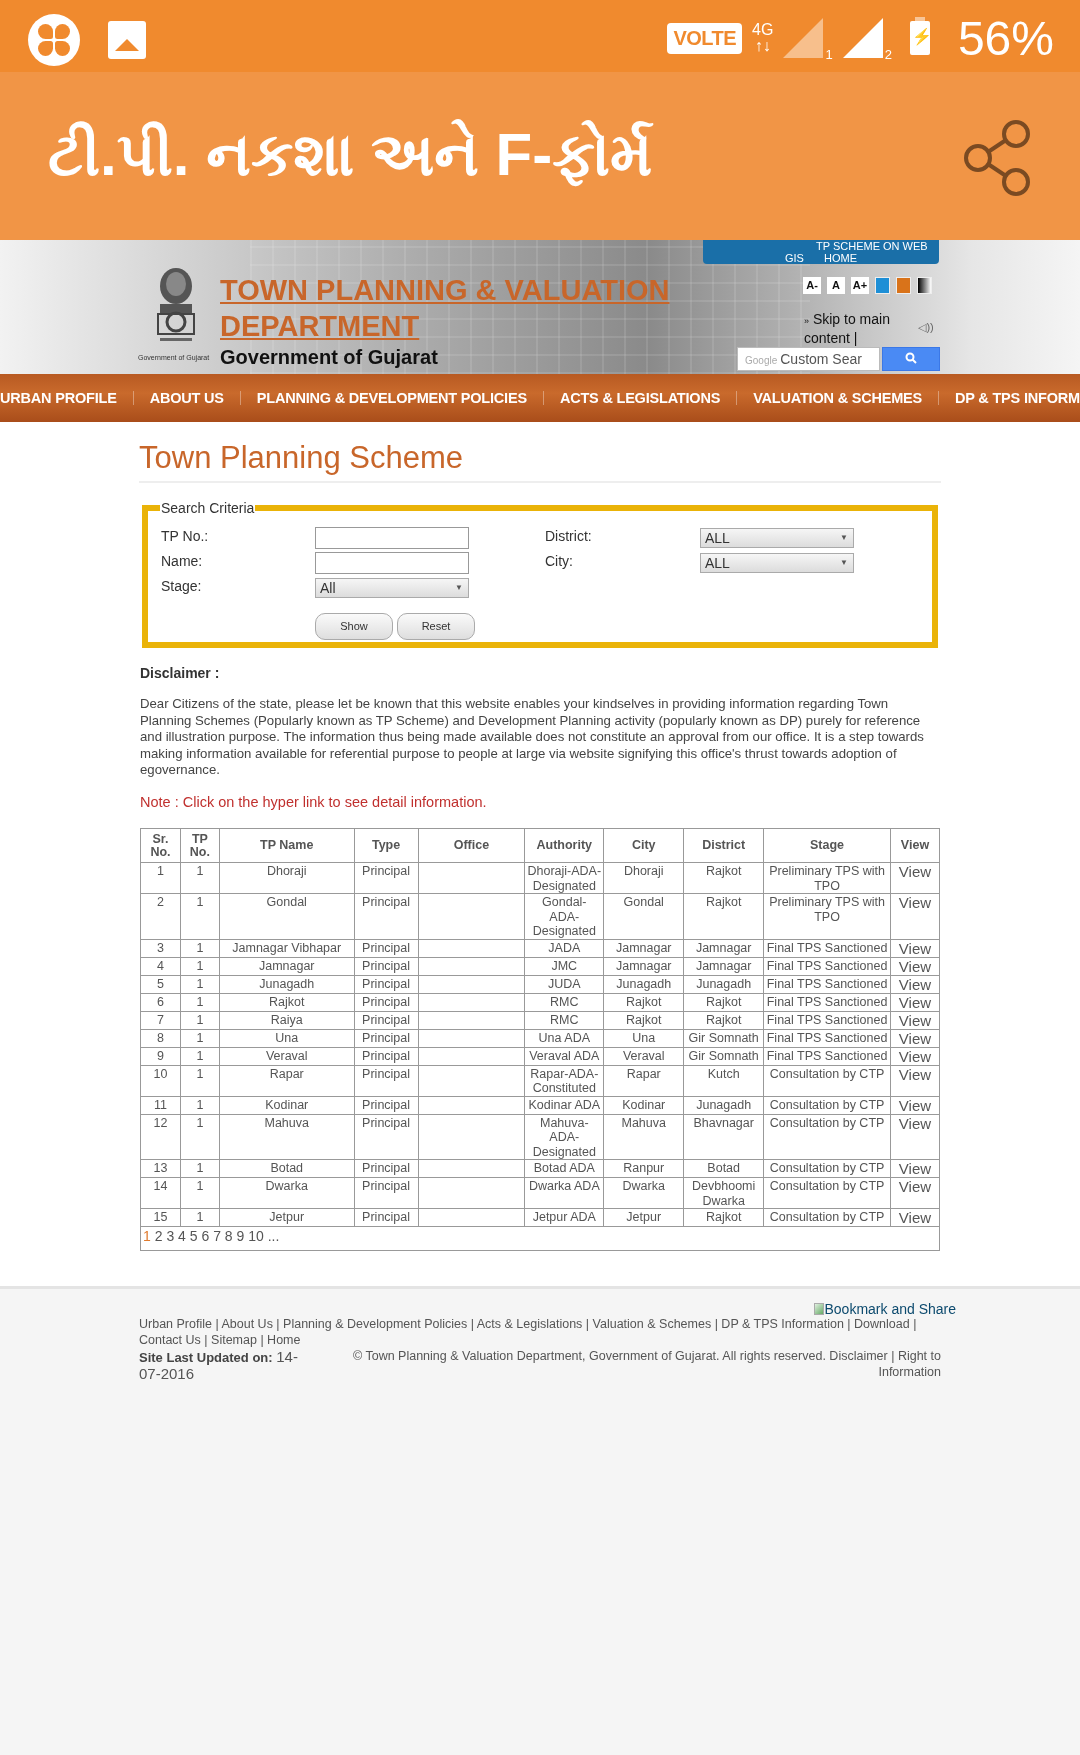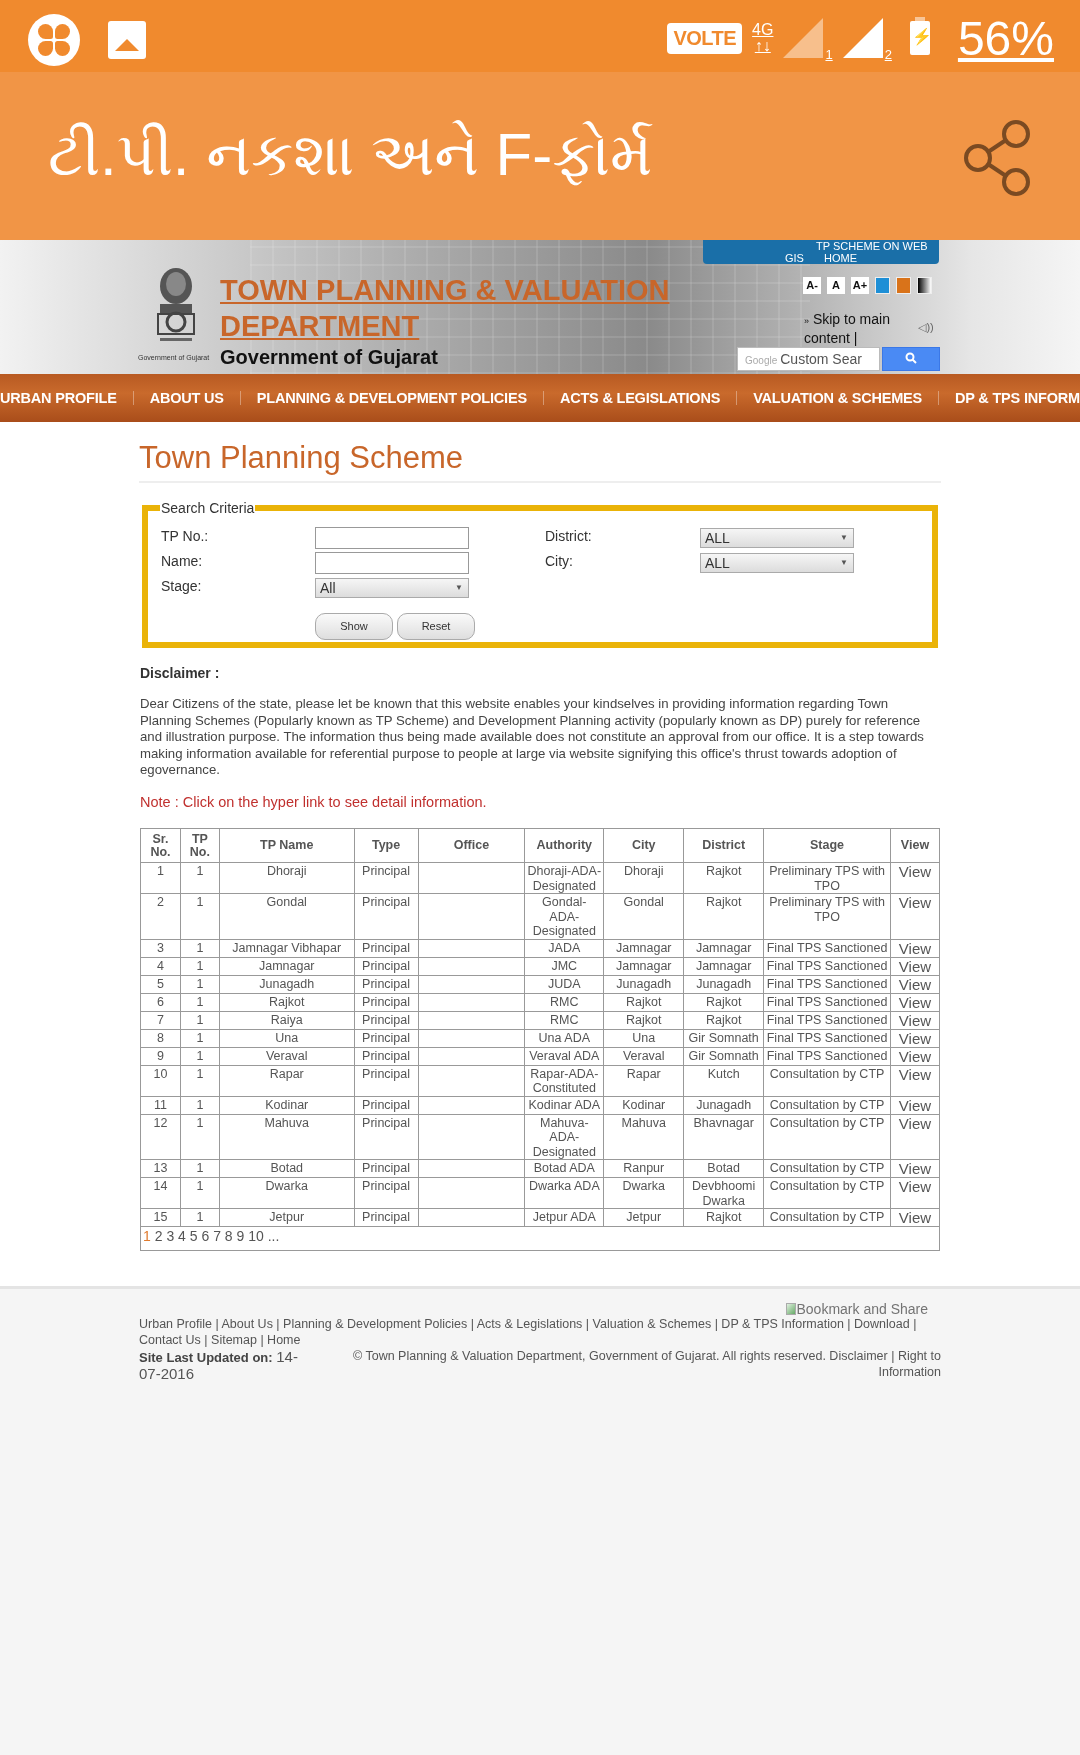--- a/index.html
+++ b/index.html
@@ -9,36 +9,36 @@
   .statusbar { position: absolute; left: 0; top: 0; width: 1080px; height: 72px; background: #f08a2e; color: #fff; }
   .sb-left { position: absolute; left: 28px; top: 14px; display: flex; gap: 24px; align-items: center; }
   .clover { width: 52px; height: 52px; border-radius: 50%; background: #fff; position: relative; }
   .clover span { position: absolute; width: 15px; height: 15px; background: #f08a2e; border-radius: 50% 50% 50% 50%; }
   .clover span:nth-child(1){ left: 10px; top: 10px; border-radius: 60% 60% 20% 60%; }
   .clover span:nth-child(2){ right: 10px; top: 10px; border-radius: 60% 60% 60% 20%; }
   .clover span:nth-child(3){ left: 10px; bottom: 10px; border-radius: 60% 20% 60% 60%; }
   .clover span:nth-child(4){ right: 10px; bottom: 10px; border-radius: 20% 60% 60% 60%; }
   .gallery { width: 38px; height: 38px; background: #fff; border-radius: 3px; position: relative; margin-left: 4px; }
   .gallery::after { content: ""; position: absolute; left: 7px; bottom: 8px; border-left: 12px solid transparent; border-right: 12px solid transparent; border-bottom: 12px solid #f08a2e; }
-  .sb-right { position: absolute; right: 26px; top: 10px; display: flex; align-items: center; gap: 10px; height: 56px; text-decoration: underline; }
+  .sb-right { position: absolute; right: 26px; top: 10px; display: flex; align-items: center; gap: 10px; height: 56px; }
   .volte { background: #fff; color: #f08a2e; font-weight: bold; font-size: 20px; padding: 4px 6px; border-radius: 4px; letter-spacing: -0.5px; }
   .net4g { font-size: 16px; line-height: 16px; text-align: center; color: #fff; }
   .signal { width: 0; height: 0; border-left: 40px solid transparent; border-bottom: 40px solid #fff; position: relative; }
   .signal.weak { border-bottom-color: rgba(255,255,255,0.45); }
   .sim-num { font-size: 13px; align-self: flex-end; margin-left: -8px; margin-bottom: 4px; }
   .battery { width: 20px; height: 34px; background: #fff; border-radius: 2px; position: relative; margin-left: 8px; }
   .battery::before { content: ""; position: absolute; left: 5px; top: -4px; width: 10px; height: 4px; background: rgba(255,255,255,0.5); }
   .battery::after { content: "⚡"; position: absolute; left: 2px; top: 6px; font-size: 16px; color: #f08a2e; }
   .batt-pct { font-size: 48px; margin-left: 18px; }
   .clock { font-size: 50px; margin-left: 18px; }
   .clock small { font-size: 34px; }
 
   
   .appbar { position: absolute; left: 0; top: 72px; width: 1080px; height: 168px; background: #f19546; }
-  .app-title { position: absolute; left: 48px; top: 48px; color: #fff; font-size: 60px; font-weight: normal; }
+  .app-title { position: absolute; left: 48px; top: 48px; color: #fff; font-size: 60px; font-weight: bold; }
   .share-btn { position: absolute; right: 44px; top: 46px; width: 76px; height: 80px; }
 
   
   .site-header { position: absolute; left: 0; top: 240px; width: 1080px; height: 134px;
     background: linear-gradient(90deg, #f2f2f2 0%, #dcdcdc 12%, #a9a9a9 40%, #8a8a8a 60%, #b5b5b5 75%, #e6e6e6 90%, #f5f5f5 100%); overflow: hidden; }
   .site-header .grid-texture { position: absolute; left: 250px; top: 0; width: 560px; height: 134px;
     background-image: repeating-linear-gradient(0deg, rgba(255,255,255,0.15) 0 2px, transparent 2px 18px), repeating-linear-gradient(90deg, rgba(255,255,255,0.15) 0 2px, transparent 2px 22px); opacity: .7; }
   .emblem { position: absolute; left: 150px; top: 24px; width: 52px; height: 84px; }
   .gov-small { position: absolute; left: 138px; top: 114px; font-size: 7px; color: #333; }
   .dept-title { position: absolute; left: 220px; top: 32px; color: #c8662a; font-weight: bold; font-size: 29px; line-height: 36px; font-family: "Liberation Sans", sans-serif; text-decoration: underline; }
@@ -81,21 +81,21 @@
   table.tp { position: absolute; left: 140px; top: 406px; width: 800px; border-collapse: collapse; font-size: 12.5px; color: #555; }
   table.tp th { border: 1px solid #999; font-weight: bold; color: #555; font-size: 12.5px; height: 34px; line-height: 13px; padding: 0 2px; }
   table.tp td { border: 1px solid #999; text-align: center; vertical-align: top; padding: 1px 2px 0; line-height: 14.5px; }
   table.tp td.stage { white-space: normal; }
   table.tp td.view { font-size: 15px; color: #555; line-height: 16px; }
   table.tp tr.pager td { text-align: left; font-size: 14px; padding: 2px 2px; height: 24px; border-left: 1px solid #999; border-right: 1px solid #999; }
   .pager .cur { color: #e07b2e; }
 
   
   .footer { position: absolute; left: 0; top: 1286px; width: 1080px; height: 469px; background: #f5f5f5; border-top: 3px solid #e4e4e4; }
-  .bm-share { position: absolute; right: 152px; top: 12px; font-size: 14px; color: #737373; }
+  .bm-share { position: absolute; right: 124px; top: 12px; font-size: 14px; color: #0c4a6e; }
   .bm-share .broken { display: inline-block; width: 10px; height: 12px; border: 1px solid #aaa; background: linear-gradient(135deg, #e0f0e0, #6a6); vertical-align: -1px; }
   .f-links { position: absolute; left: 139px; top: 28px; width: 805px; font-size: 12.5px; line-height: 15.5px; color: #555; }
   .f-updated { position: absolute; left: 139px; top: 60px; width: 180px; font-size: 13px; color: #555; line-height: 16px; }
   .f-updated b { color: #444; }
   .f-copy { position: absolute; left: 320px; top: 60px; width 620px; width: 621px; text-align: right; font-size: 12.5px; color: #555; line-height: 15.5px; }
 </style>
 </head>
 <body>
 
 <div class="statusbar">

